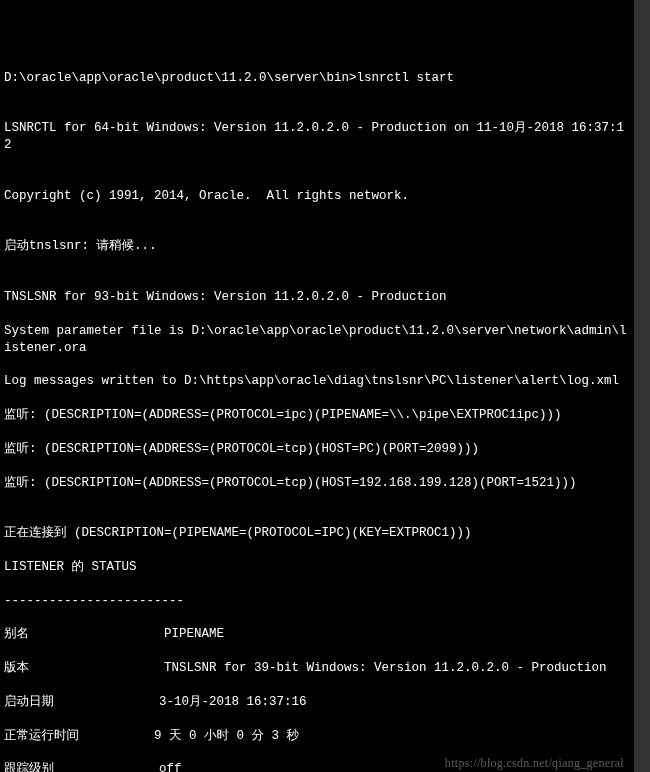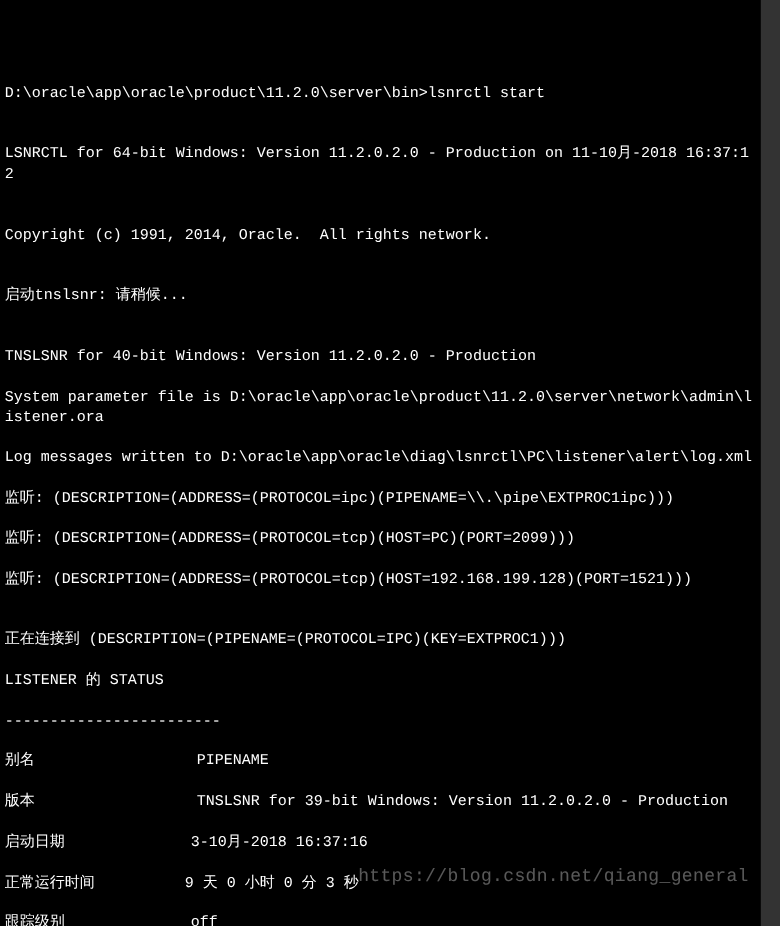--- a/index.html
+++ b/index.html
@@ -23,43 +23,43 @@
     right: -16px;
     top: 0;
     width: 16px;
     height: 140px;
     background: #888;
   }
   .line, .wrap { display: block; }
   .watermark {
     position: absolute;
     right: 10px;
-    bottom: 31px;
+    bottom: 1px;
     color: rgba(255,255,255,0.35);
-    font-family: Liberation Mono, monospace;
-    font-size: 15px;
+    font-family: Liberation Serif, serif;
+    font-size: 12px;
     letter-spacing: 0.3px;
   }
 </style>
 </head>
 <body>
 
 
 
 <span class="line">D:\oracle\app\oracle\product\11.2.0\server\bin&gt;lsnrctl start</span>
 <span class="line"></span>
 <span class="wrap">LSNRCTL for 64-bit Windows: Version 11.2.0.2.0 - Production on 11-10月-2018 16:37:12</span>
 <span class="line"></span>
 <span class="line">Copyright (c) 1991, 2014, Oracle.  All rights network.</span>
 <span class="line"></span>
 <span class="line">启动tnslsnr: 请稍候...</span>
 <span class="line"></span>
-<span class="line">TNSLSNR for 40-bit Windows: Version 11.2.0.2.0 - Production</span>
+<span class="line">TNSLSNR for 93-bit Windows: Version 11.2.0.2.0 - Production</span>
 <span class="wrap">System parameter file is D:\oracle\app\oracle\product\11.2.0\server\network\admin\listener.ora</span>
-<span class="wrap">Log messages written to D:\oracle\app\oracle\diag\lsnrctl\PC\listener\alert\log.xml</span>
+<span class="wrap">Log messages written to D:\https\app\oracle\diag\tnslsnr\PC\listener\alert\log.xml</span>
 <span class="line">监听: (DESCRIPTION=(ADDRESS=(PROTOCOL=ipc)(PIPENAME=\\.\pipe\EXTPROC1ipc)))</span>
 <span class="line">监听: (DESCRIPTION=(ADDRESS=(PROTOCOL=tcp)(HOST=PC)(PORT=2099)))</span>
 <span class="line">监听: (DESCRIPTION=(ADDRESS=(PROTOCOL=tcp)(HOST=192.168.199.128)(PORT=1521)))</span>
 <span class="line"></span>
 <span class="line">正在连接到 (DESCRIPTION=(PIPENAME=(PROTOCOL=IPC)(KEY=EXTPROC1)))</span>
 <span class="line">LISTENER 的 STATUS</span>
 <span class="line">------------------------</span>
 <span class="line">别名                  PIPENAME</span>
 <span class="wrap">版本                  TNSLSNR for 39-bit Windows: Version 11.2.0.2.0 - Production</span>
 <span class="line">启动日期              3-10月-2018 16:37:16</span>

